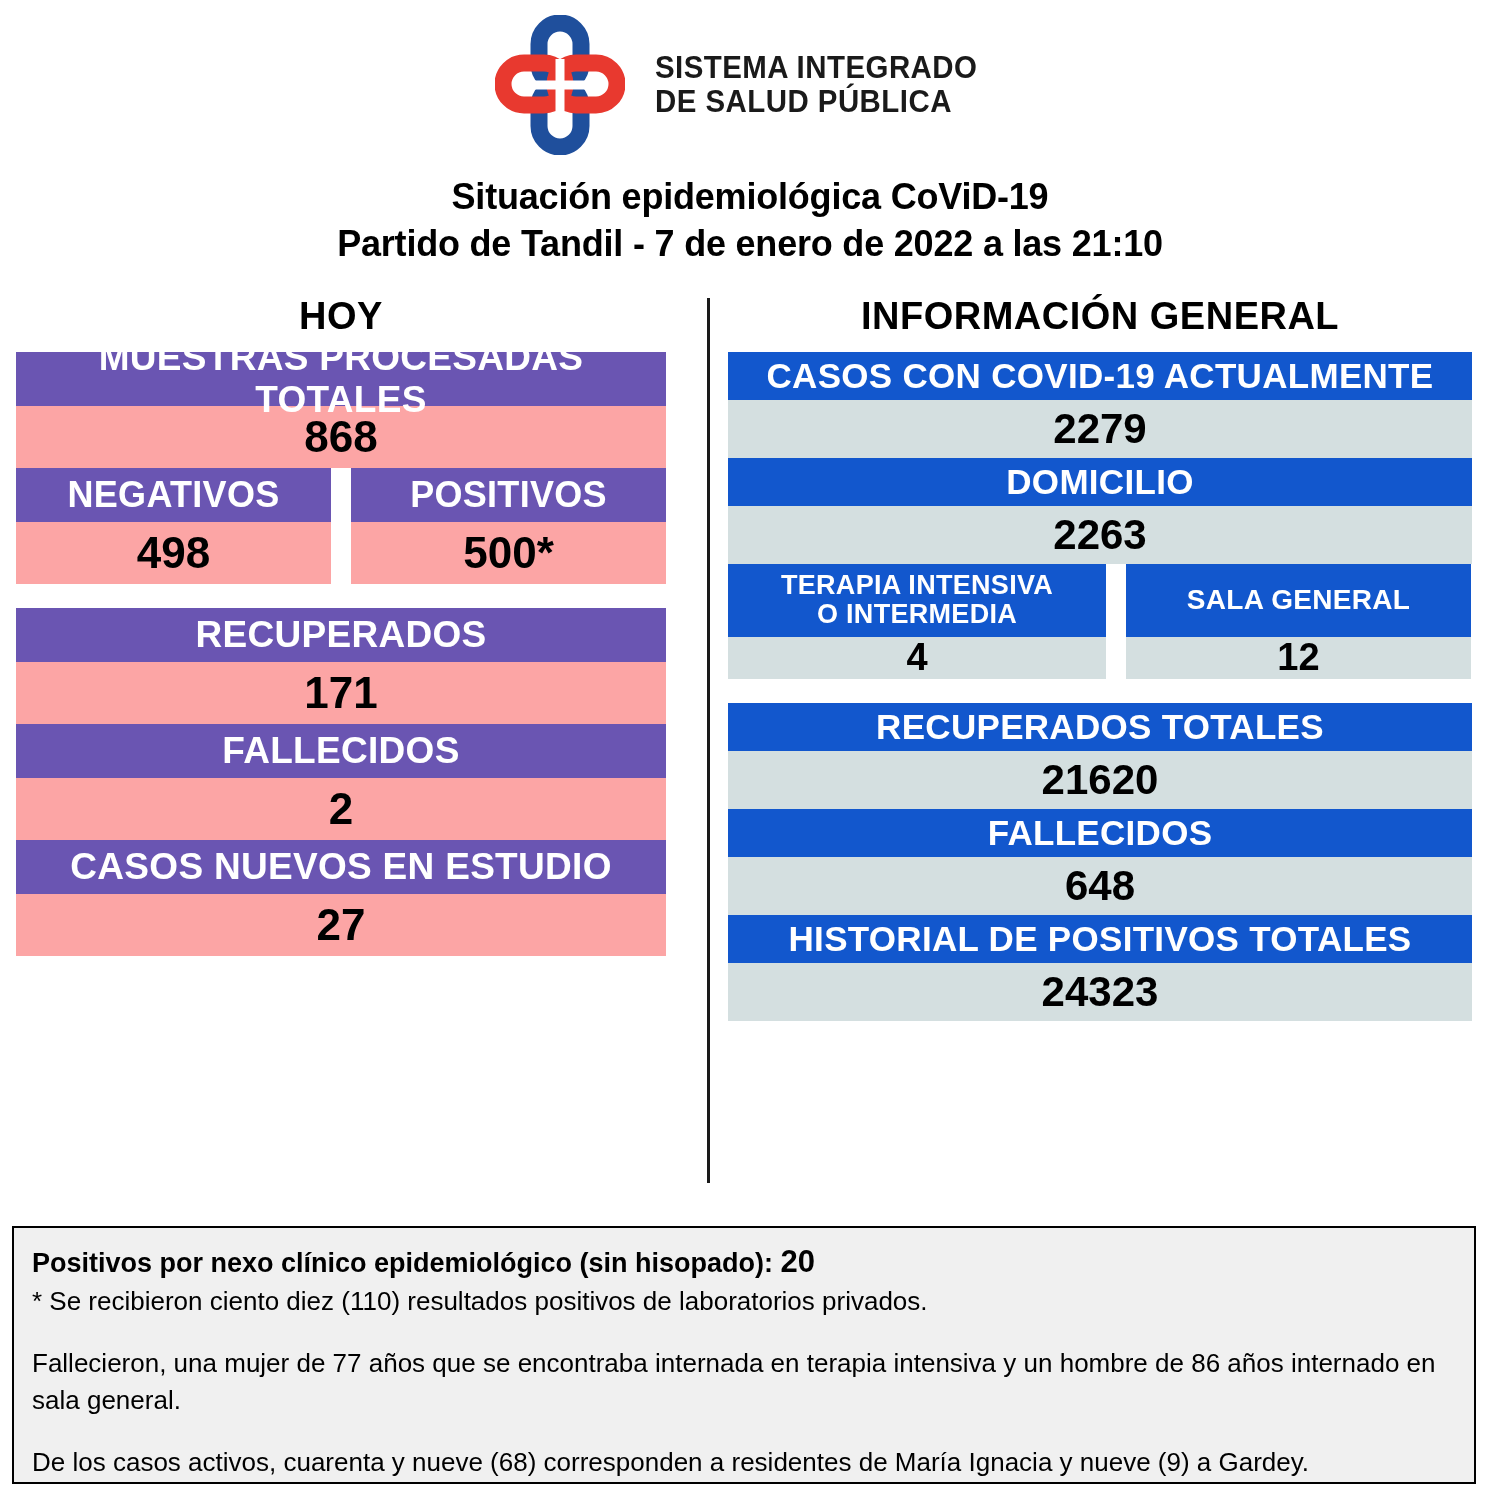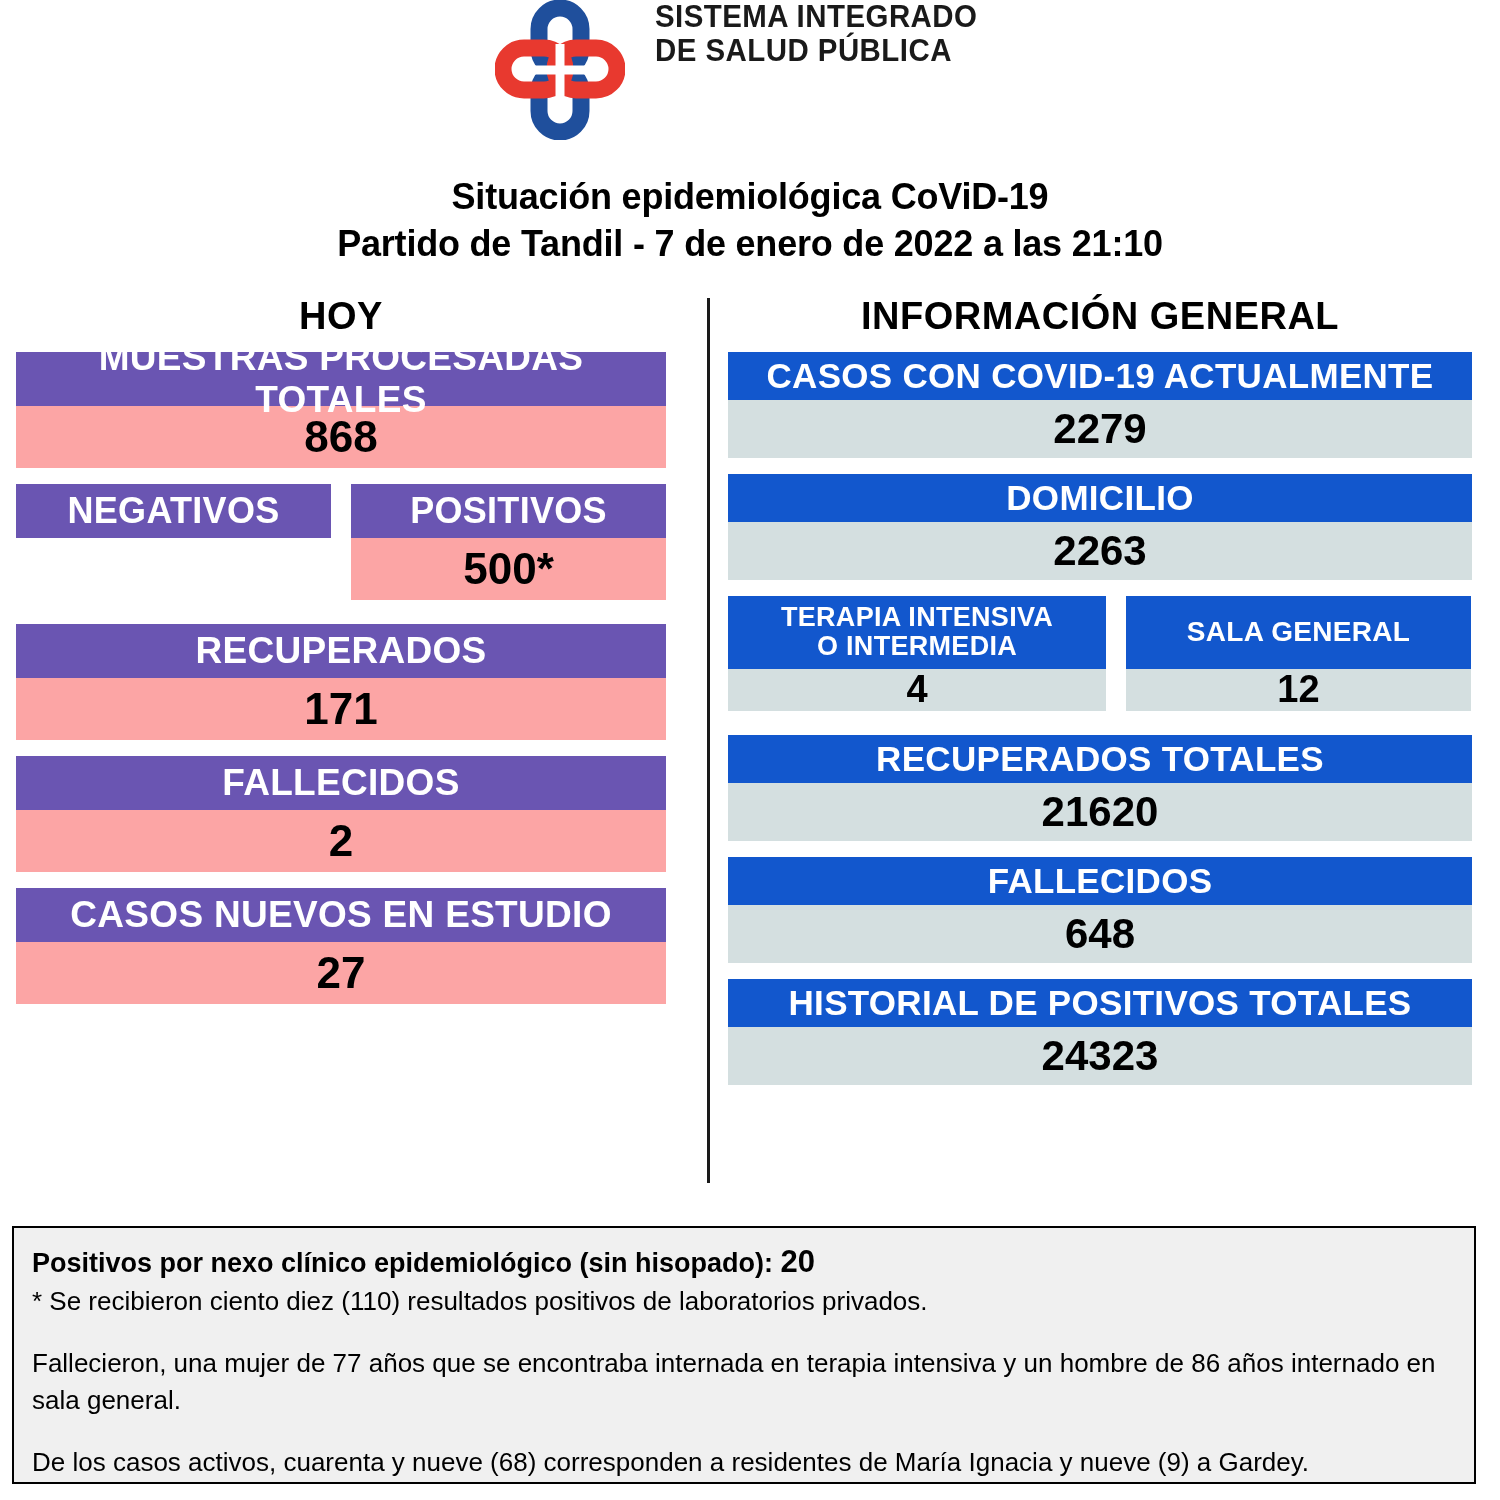--- a/index.html
+++ b/index.html
@@ -13,21 +13,21 @@
     font-family: "Liberation Sans", sans-serif;
     color: #000000;
     overflow: hidden;
     position: relative;
   }
 
   
   .brand {
     height: 170px;
     display: flex;
-    align-items: flex-start;
+    align-items: center;
     justify-content: center;
     gap: 30px;
   }
   .logo-mark {
     width: 130px;
     height: 140px;
     position: relative;
     flex: 0 0 auto;
   }
   .brand-text {
@@ -77,21 +77,21 @@
   .col-head {
     text-align: center;
     font-weight: bold;
     font-size: 38px;
     letter-spacing: 0.5px;
     height: 62px;
     line-height: 52px;
   }
 
   
-  .card { margin-bottom: 16px; }
+  .card { }
   .card-row { display: flex; gap: 20px; margin-bottom: 16px; }
   .card-row .card { margin-bottom: 8px; }
 
   .card-title {
     color: #ffffff;
     font-weight: bold;
     text-align: center;
     letter-spacing: 0.3px;
     display: flex;
     align-items: center;
@@ -204,20 +204,21 @@
     <div class="col-head">HOY</div>
 
     <div class="card">
       <div class="card-title">MUESTRAS PROCESADAS TOTALES</div>
       <div class="card-value">868</div>
     </div>
 
     <div class="card-row">
       <div class="card half">
         <div class="card-title">NEGATIVOS</div>
+        <div class="card-value">498</div>
       </div>
       <div class="card half">
         <div class="card-title">POSITIVOS</div>
         <div class="card-value">500*</div>
       </div>
     </div>
 
     <div class="card">
       <div class="card-title">RECUPERADOS</div>
       <div class="card-value">171</div>

